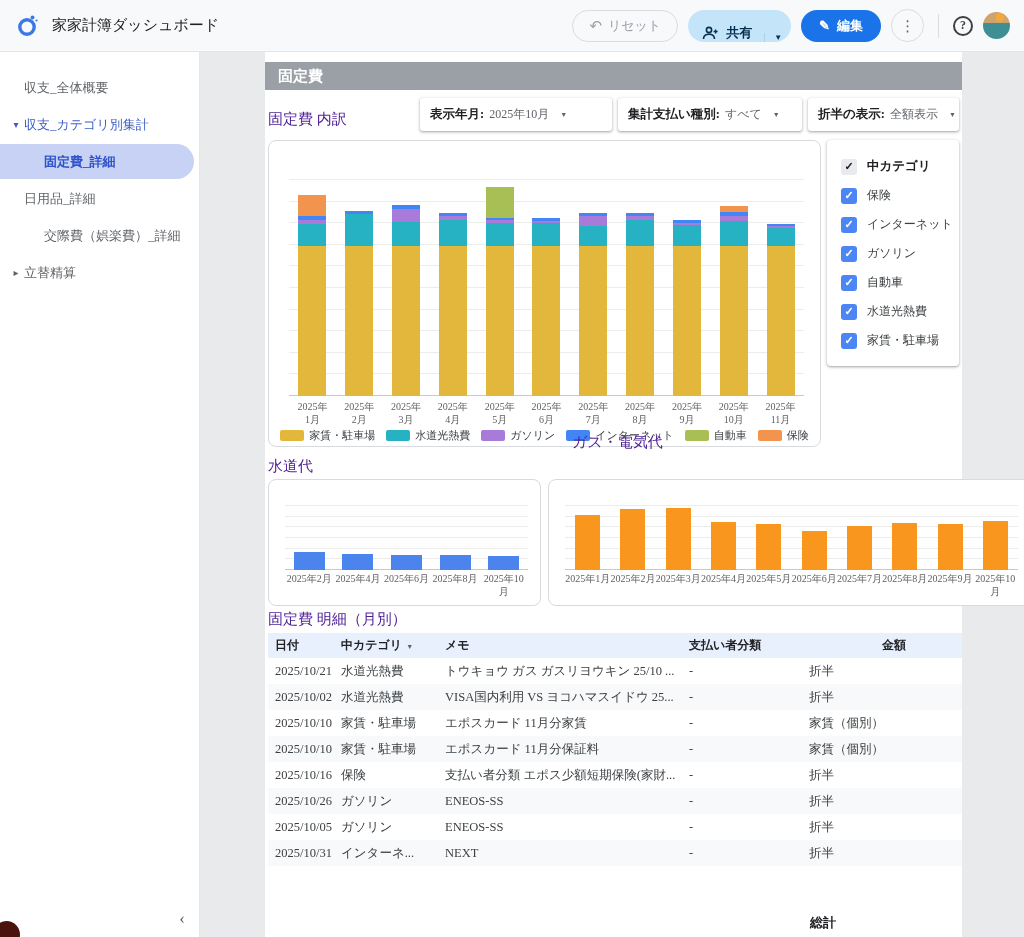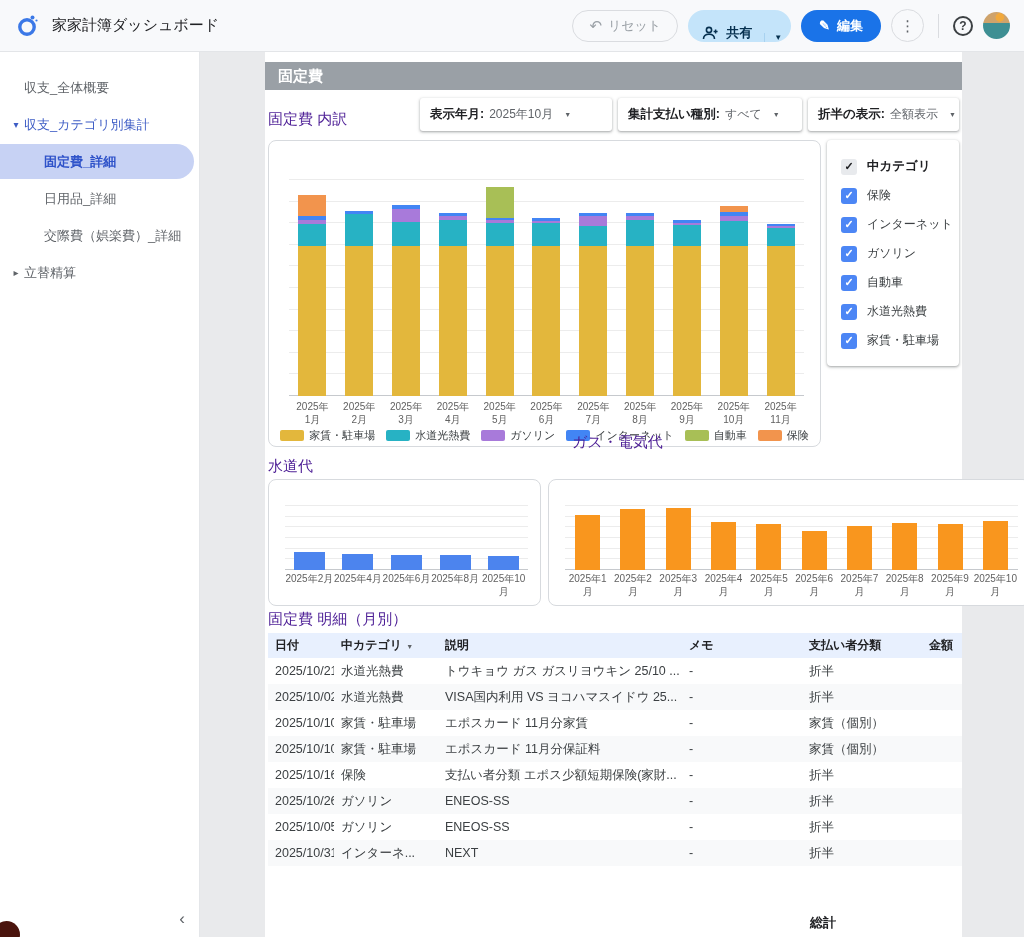--- a/index.html
+++ b/index.html
@@ -1,19 +1,19 @@
 <!DOCTYPE html>
 <html><head>
 <meta charset="utf-8">
 <style>
   * { margin:0; padding:0; box-sizing:border-box; }
   html,body { background:#e9eaec; }
   #app {
     position:relative; width:1024px; height:937px; overflow:hidden;
-    background:#e9eaec; font-family:Liberation Sans, sans-serif;
+    background:#e9eaec; font-family:Liberation Serif, serif;
     color:#202124;
   }
   
   .topbar {
     position:absolute; top:0; left:0; width:1024px; height:52px;
     background:#f8f9fb; border-bottom:1px solid #e3e5e8;
     display:flex; align-items:center; z-index:10;
   }
   .logo { margin-left:16px; width:24px; height:24px; }
   .app-title { margin-left:12px; font-size:15px; color:#202124; }
@@ -201,21 +201,21 @@
           <span>収支_全体概要</span>
         </div>
         <div class="side-item parent-open" style="padding-left: 10px;">
           <span class="caret">▾</span>
           <span>収支_カテゴリ別集計</span>
         </div>
         <div class="side-item selected" style="padding-left: 44px;">
           <div class="side-pill"></div>
           <span>固定費_詳細</span>
         </div>
-        <div class="side-item" style="padding-left: 44px;">
+        <div class="side-item" style="padding-left: 24px;">
           <span>日用品_詳細</span>
         </div>
         <div class="side-item" style="padding-left: 44px;">
           <span>交際費（娯楽費）_詳細</span>
         </div>
         <div class="side-item" style="padding-left: 10px;">
           <span class="caret">▸</span>
           <span>立替精算</span>
         </div>
       </div>
@@ -551,21 +551,20 @@
           <div class="xlabel">2025年9月</div>
           <div class="xlabel">2025年10月</div>
         </div>
     </div>
 
     <div class="block-title" style="left:3px; top:558px;">固定費 明細（月別）</div>
     <div class="table-wrap" id="detail-table">
         <div class="trow head">
           <div class="tcell">日付</div>
           <div class="tcell">中カテゴリ<span class="sort-caret">▼</span></div>
-          <div class="tcell">説明</div>
           <div class="tcell">メモ</div>
           <div class="tcell">支払い者分類</div>
           <div class="tcell num">金額</div>
         </div>
         <div class="trow">
           <div class="tcell">2025/10/21</div>
           <div class="tcell">水道光熱費</div>
           <div class="tcell">トウキョウ ガス ガスリヨウキン 25/10 ...</div>
           <div class="tcell">-</div>
           <div class="tcell">折半</div>

